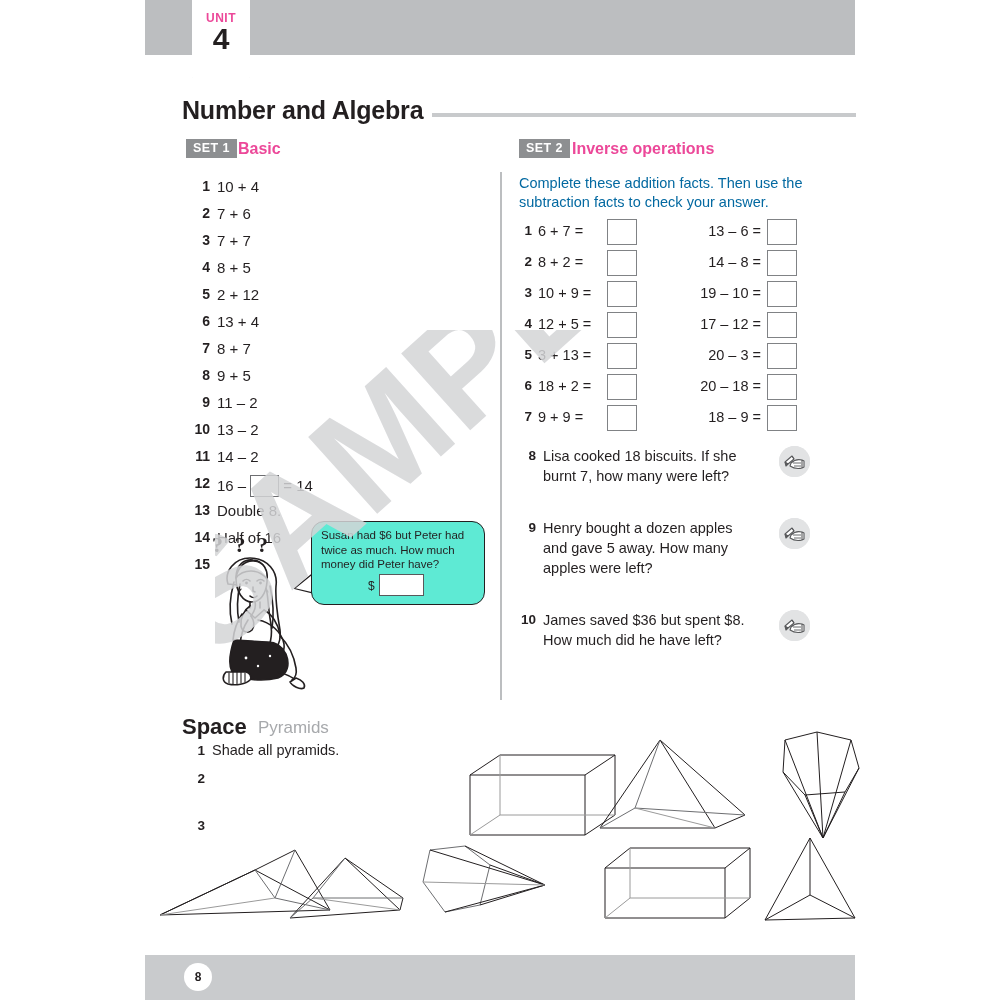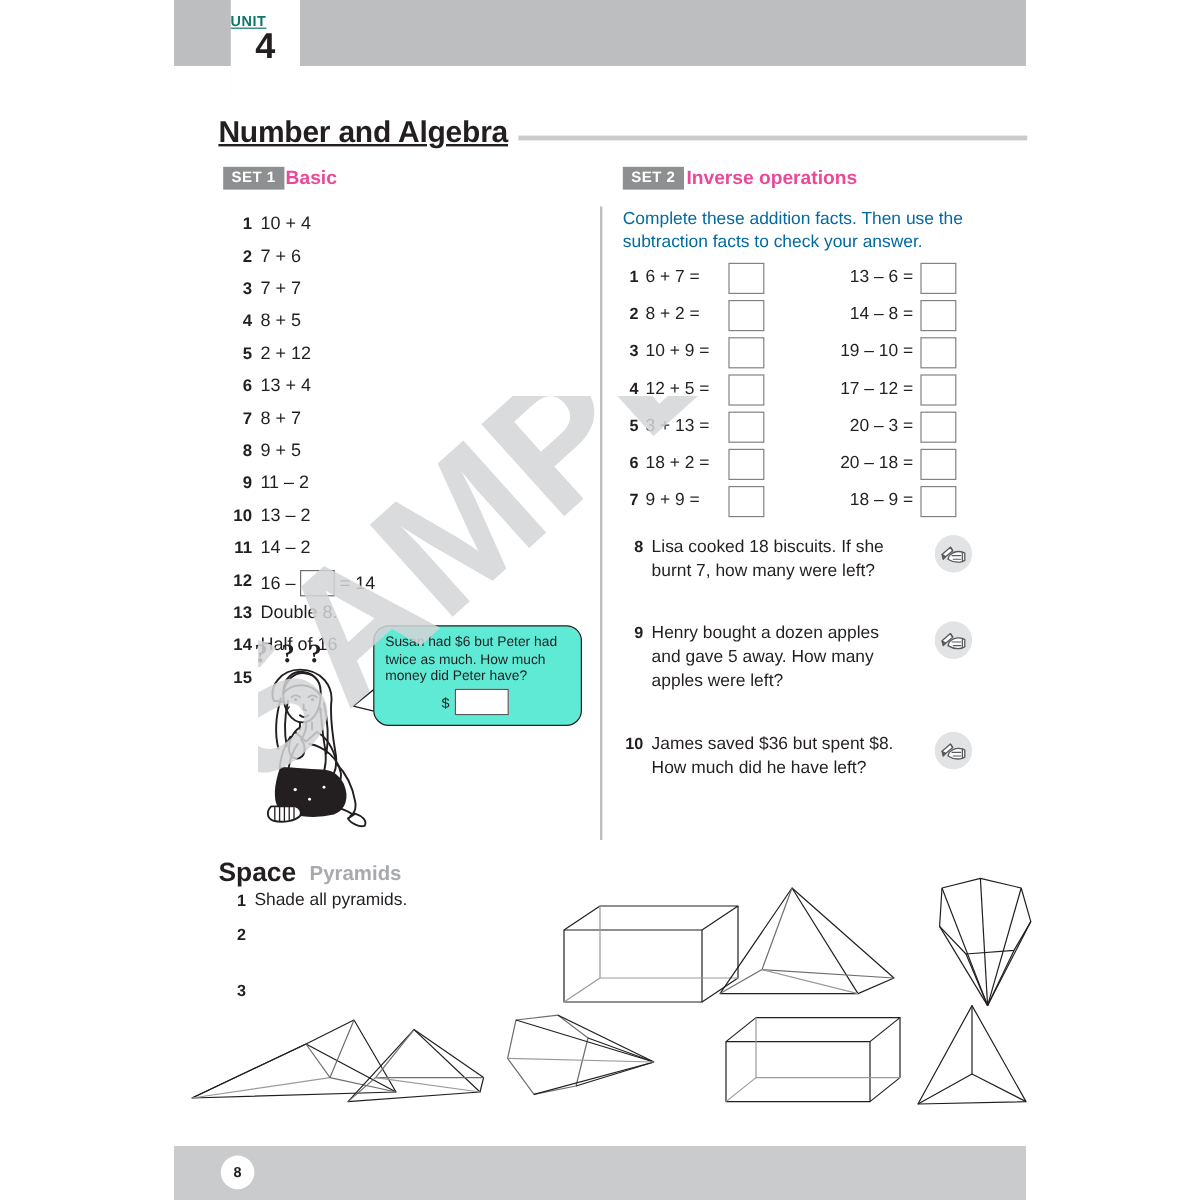--- a/index.html
+++ b/index.html
@@ -33,42 +33,40 @@
     left: 192px; top: 0px;
     width: 58px; height: 78px;
     background: #ffffff;
     -webkit-clip-path: polygon(0 0, 100% 0, 100% 100%, 50% 72%, 0 100%);
     clip-path: polygon(0 0, 100% 0, 100% 100%, 50% 72%, 0 100%);
     box-shadow: 0 0 0 1px rgba(0,0,0,0.05);
   }
   .unit-ribbon .u-word {
     position: absolute;
     top: 11px; left: 0; width: 100%;
-    text-align: left;
+    text-align: center;
     font-size: 12px; font-weight: bold;
     letter-spacing: 0.5px;
-    color: #0f766e;
-    text-decoration: underline;
+    color: #ec4899;
   }
   .unit-ribbon .u-num {
     position: absolute;
     top: 22px; left: 0; width: 100%;
     text-align: center;
     font-size: 30px; font-weight: bold;
     color: #231f20;
   }
 
   
   .main-title {
     position: absolute;
     left: 182px; top: 96px;
     font-size: 25px; font-weight: bold;
     color: #231f20;
     letter-spacing: -0.2px;
-    text-decoration: underline;
   }
   .title-rule {
     position: absolute;
     left: 432px; top: 113px;
     width: 424px; height: 4px;
     background: #c8cacc;
   }
 
   
   .set-badge {
@@ -248,21 +246,21 @@
   
   .space-title {
     position: absolute;
     left: 182px; top: 714px;
     font-size: 22px; font-weight: bold;
     color: #231f20;
   }
   .space-sub {
     position: absolute;
     left: 258px; top: 718px;
-    font-size: 17px; font-weight: bold;
+    font-size: 17px; font-weight: normal;
     color: #a7a9ac;
   }
   .space-list { position: absolute; left: 190px; top: 741px; width: 230px; }
   .sp-row { position: relative; margin-bottom: 9px; font-size: 14.5px; line-height: 19px; color: #231f20; }
   .sp-num { position: absolute; left: 0; width: 15px; text-align: right; font-weight: bold; font-size: 13.5px; }
   .sp-txt { position: absolute; left: 22px; top: 0; width: 205px; }
 
   
   .footer-bar {
     position: absolute;

